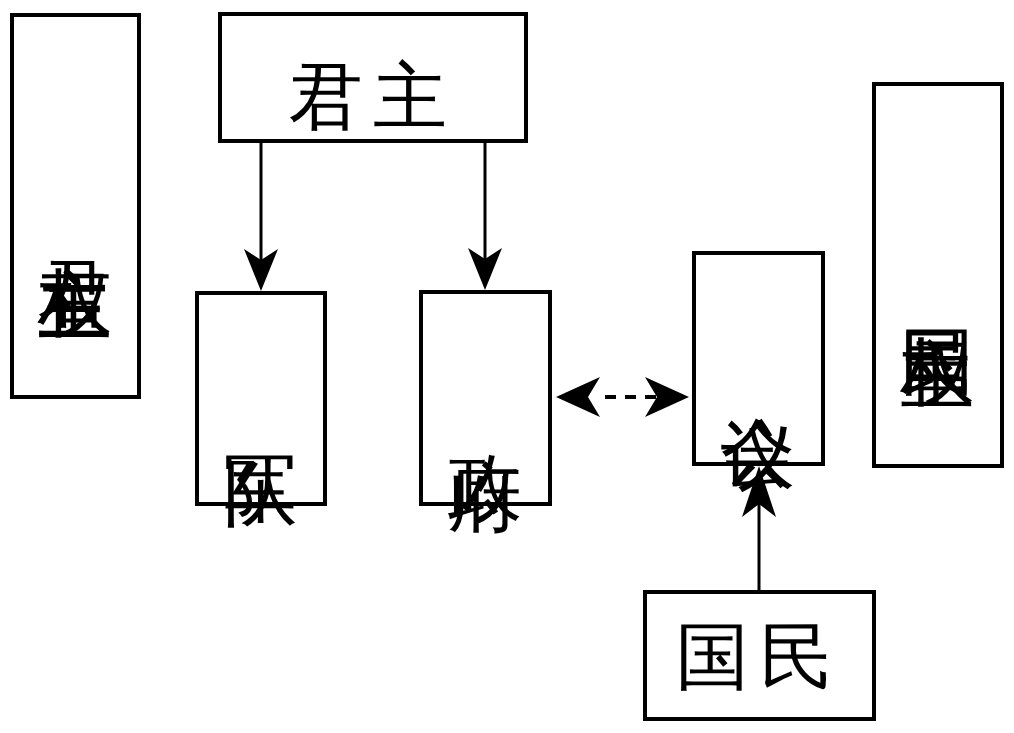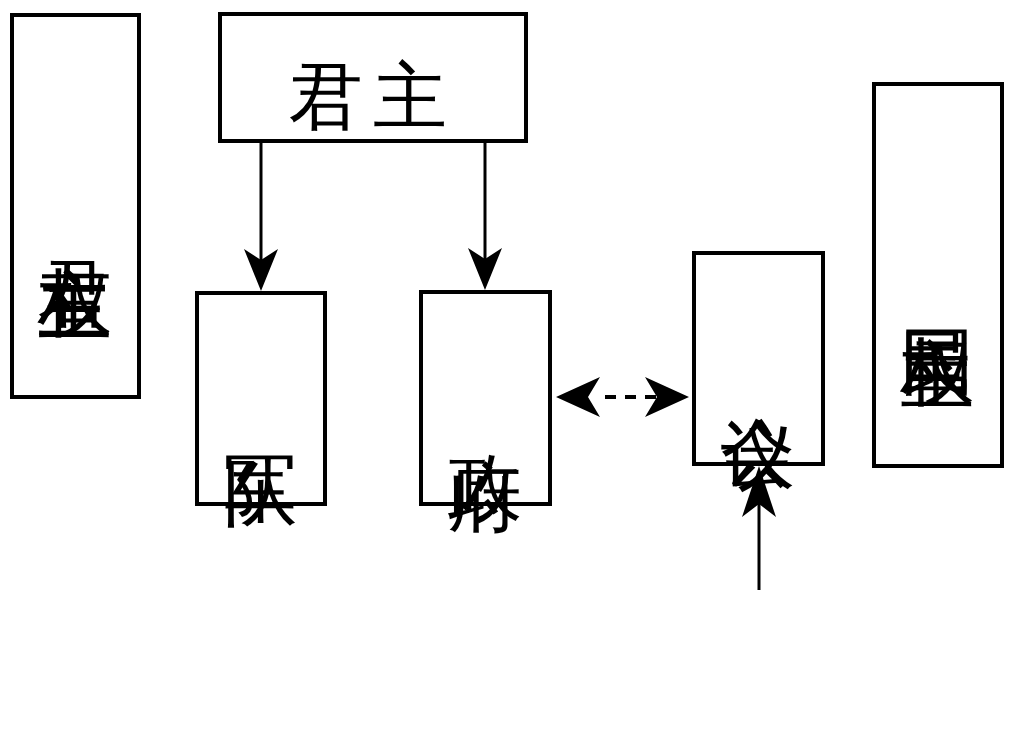--- a/index.html
+++ b/index.html
@@ -122,18 +122,21 @@
   </div>
 
   <div class="node vertical" id="node-government">
     <span class="label">政府</span>
   </div>
 
   <div class="node vertical" id="node-parliament">
     <span class="label">议会</span>
   </div>
 
+  <div class="node horizontal" id="node-citizens">
+    <span class="label">国民</span>
+  </div>
 
   <div class="node vertical" id="node-popular-sovereignty">
     <span class="label">国民主权</span>
   </div>
 
 </div>
 
 </body></html>

